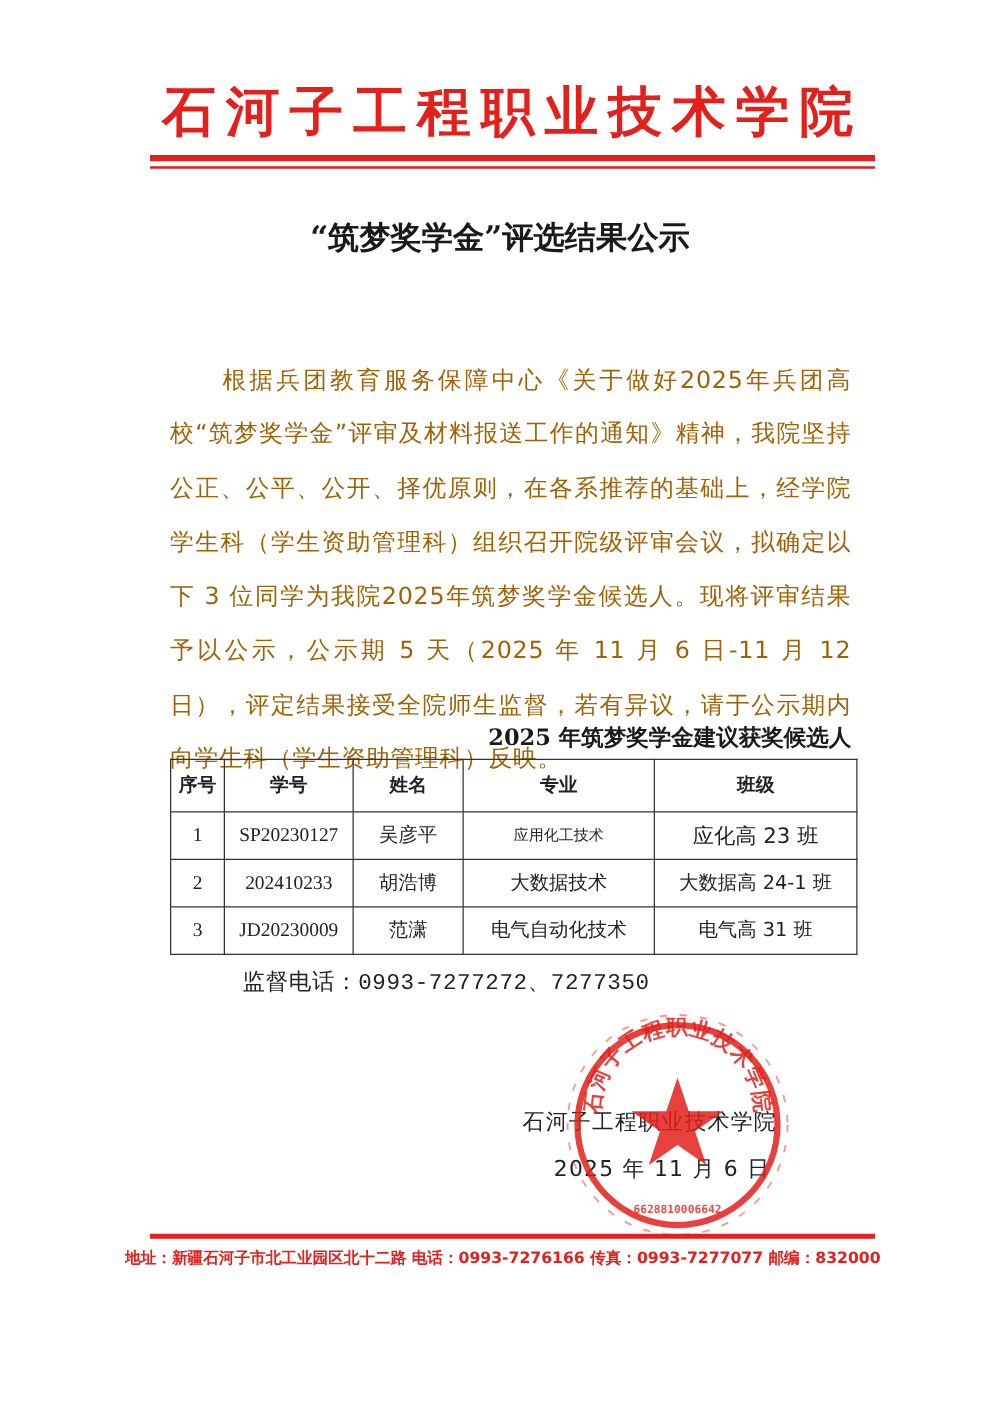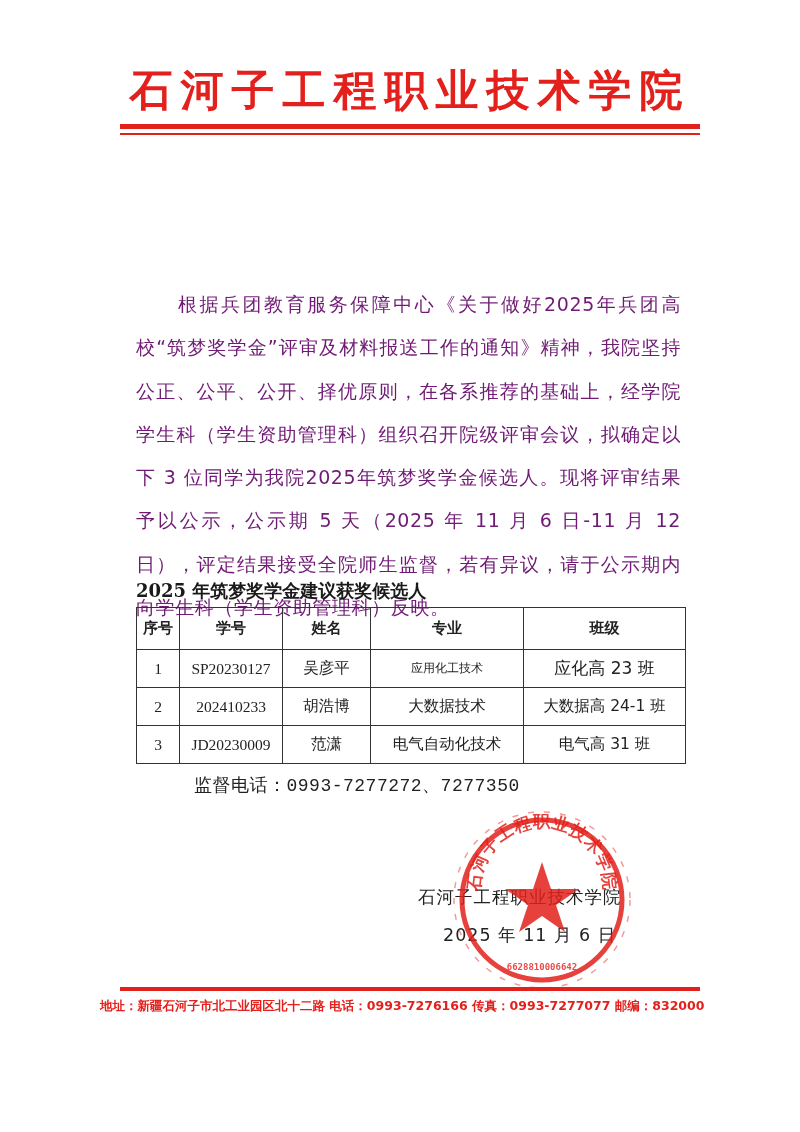--- a/index.html
+++ b/index.html
@@ -15,25 +15,25 @@
   .rule-thin { left: 120px; top: 133px; width: 580px; height: 2px; background: #e3201b; }
 
   
   .title { left: 100px; top: 170px; width: 600px; text-align: center;
     font-family: "DejaVu Serif", "Liberation Serif", serif; font-size: 25px; font-weight: bold;
     line-height: 40px; color: #1a1a1a; }
   .title div { white-space: nowrap; }
 
   
   .body-text { left: 136px; top: 283px; width: 545px; font-family: "DejaVu Sans", sans-serif;
-    font-size: 19px; line-height: 43.3px; color: #701a75; text-align: justify; letter-spacing: 0.6px; }
+    font-size: 19px; line-height: 43.3px; color: #a16207; text-align: justify; letter-spacing: 0.6px; }
   .body-text .indent { display: inline-block; width: 40px; }
 
   
-  .table-title { left: 136px; top: 578px; width: 545px; text-align: left;
+  .table-title { left: 136px; top: 578px; width: 545px; text-align: right;
     font-family: "DejaVu Serif", "Liberation Serif", serif; font-weight: bold; font-size: 18px; line-height: 26px; color:#1a1a1a; }
   table.cand { position: absolute; left: 136px; top: 607px; width: 550px;
     border-collapse: collapse; font-size: 15.5px; color: #222; }
   table.cand th, table.cand td { border: 1.3px solid #333; text-align: center; padding: 0; }
   table.cand th { height: 41px; font-family: "DejaVu Sans", sans-serif; font-weight: bold; font-size: 15px; }
   table.cand td { height: 37px; font-family: "Liberation Serif", "DejaVu Serif", serif; }
   table.cand td.cjk { font-family: "DejaVu Sans", sans-serif; }
   .col1 { width: 42px; } .col2 { width: 102px; } .col3 { width: 87px; } .col4 { width: 152px; } .col5 { width: auto; }
 
   .phone { left: 194px; top: 773px; font-family: Liberation Mono, monospace; font-size: 18px; color: #222; letter-spacing: 0.5px; white-space: nowrap; }
@@ -50,20 +50,21 @@
     font-family: "DejaVu Sans", sans-serif; font-weight: bold; font-size: 12.5px; white-space: nowrap; }
 </style>
 </head>
 <body>
 
 <div class="abs letterhead">石河子工程职业技术学院</div>
 <div class="abs rule-thick"></div>
 <div class="abs rule-thin"></div>
 
 <div class="abs title">
+  <div>“筑梦奖学金”评选结果公示</div>
 </div>
 
 <div class="abs body-text"><span class="indent"></span><span>根据兵团教育服务保障中心《关于做好2025年兵团高校“筑梦奖学金”评审及材料报送工作的通知》精神，我院坚持公正、公平、公开、择优原则，在各系推荐的基础上，经学院学生科（学生资助管理科）组织召开院级评审会议，拟确定以下 3 位同学为我院2025年筑梦奖学金候选人。现将评审结果予以公示，公示期 5 天（2025 年 11 月 6 日-11 月 12 日），评定结果接受全院师生监督，若有异议，请于公示期内向学生科（学生资助管理科）反映。</span></div>
 
 <div class="abs table-title">2025 年筑梦奖学金建议获奖候选人</div>
 
 <table class="cand">
   <thead>
     <tr>
       <th class="col1">序号</th>

